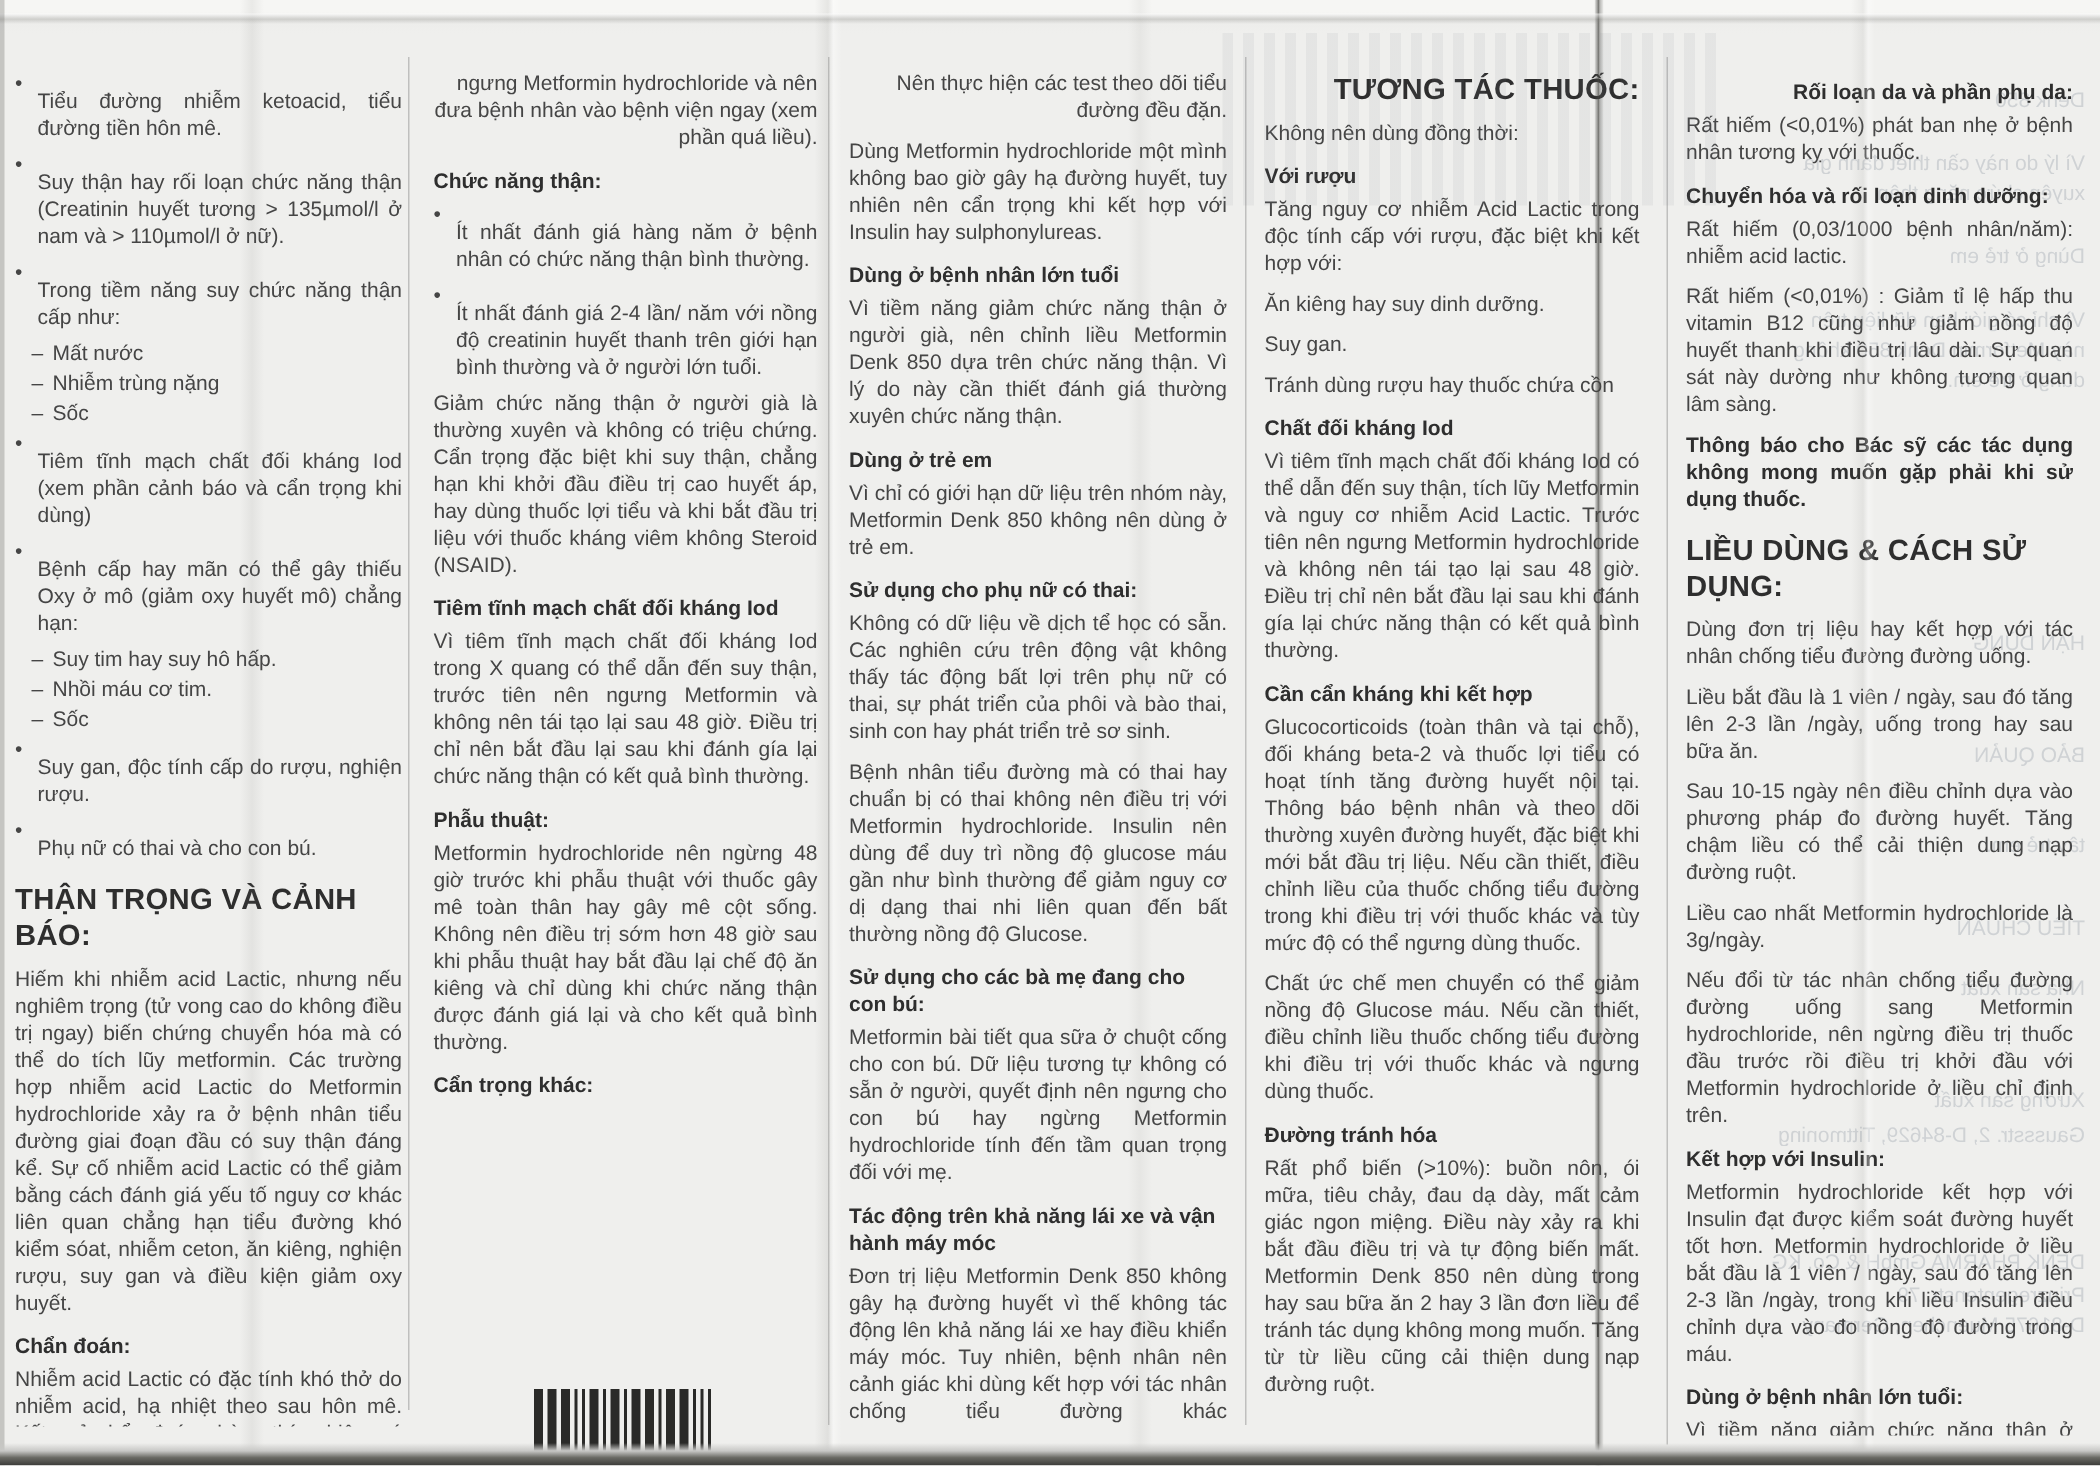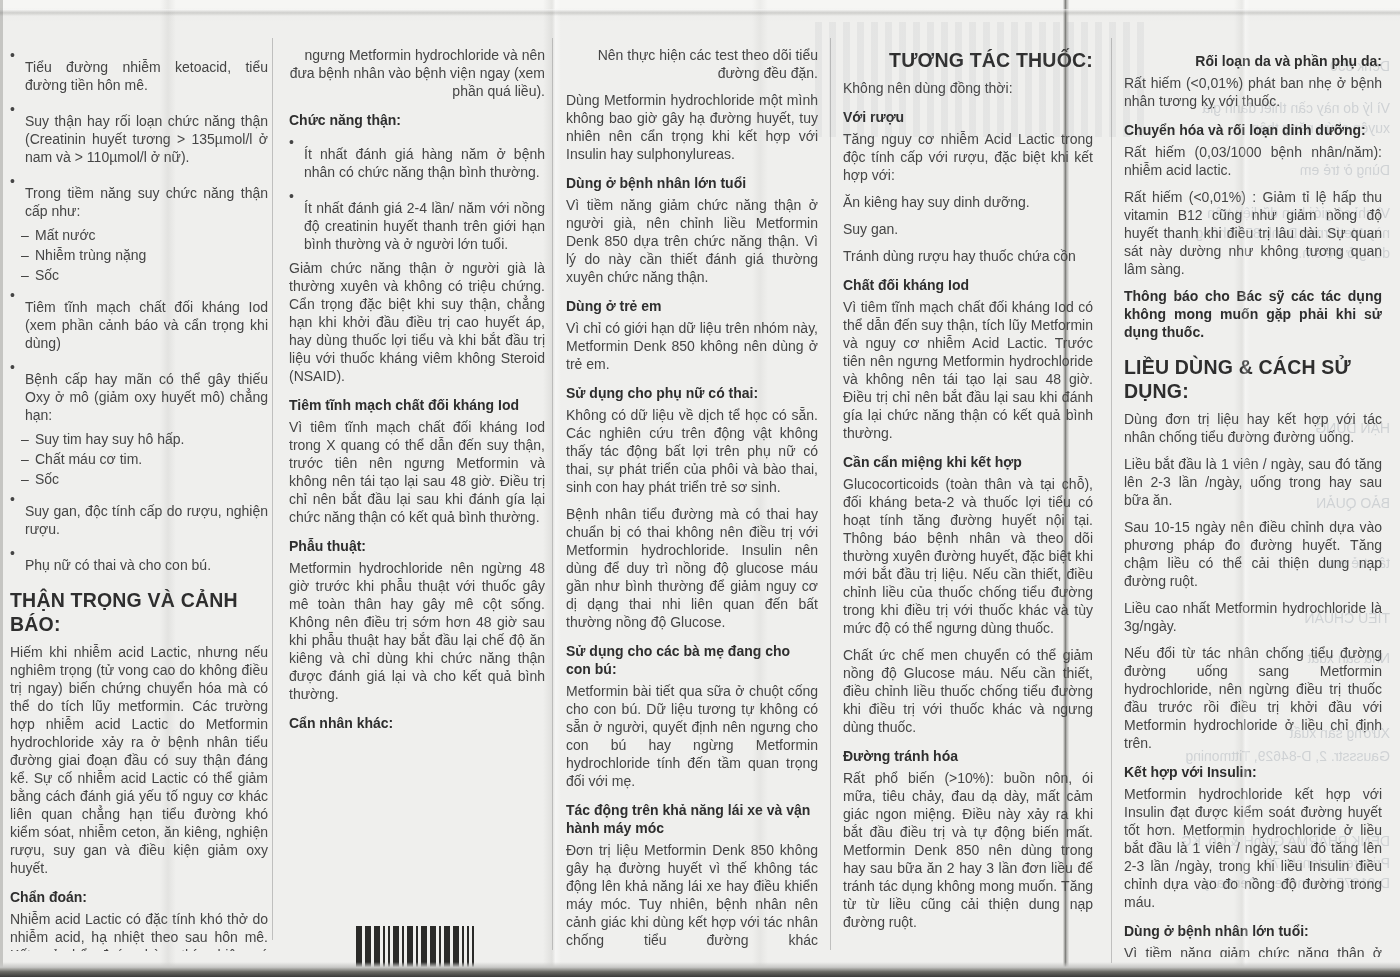--- a/index.html
+++ b/index.html
@@ -134,21 +134,21 @@
         <div class="blk b-bullet">
           <span class="marker">•</span>
           <span class="txt">Bệnh cấp hay mãn có thể gây thiếu Oxy ở mô (giảm oxy huyết mô) chẳng hạn:</span>
         </div>
         <div class="blk b-dash">
           <span class="marker">–</span>
           <span class="txt">Suy tim hay suy hô hấp.</span>
         </div>
         <div class="blk b-dash">
           <span class="marker">–</span>
-          <span class="txt">Chất máu cơ tim.</span>
+          <span class="txt">Nhồi máu cơ tim.</span>
         </div>
         <div class="blk b-dash">
           <span class="marker">–</span>
           <span class="txt">Sốc</span>
         </div>
         <div class="blk b-bullet">
           <span class="marker">•</span>
           <span class="txt">Suy gan, độc tính cấp do rượu, nghiện rượu.</span>
         </div>
         <div class="blk b-bullet">
@@ -169,21 +169,21 @@
         </div>
         <div class="blk b-bullet">
           <span class="marker">•</span>
           <span class="txt">Ít nhất đánh giá 2-4 lần/ năm với nồng độ creatinin huyết thanh trên giới hạn bình thường và ở người lớn tuổi.</span>
         </div>
         <div class="blk b-para">Giảm chức năng thận ở người già là thường xuyên và không có triệu chứng. Cẩn trọng đặc biệt khi suy thận, chẳng hạn khi khởi đầu điều trị cao huyết áp, hay dùng thuốc lợi tiểu và khi bắt đầu trị liệu với thuốc kháng viêm không Steroid (NSAID).</div>
         <div class="blk b-h2">Tiêm tĩnh mạch chất đối kháng Iod</div>
         <div class="blk b-para">Vì tiêm tĩnh mạch chất đối kháng Iod trong X quang có thể dẫn đến suy thận, trước tiên nên ngưng Metformin và không nên tái tạo lại sau 48 giờ. Điều trị chỉ nên bắt đầu lại sau khi đánh gía lại chức năng thận có kết quả bình thường.</div>
         <div class="blk b-h2">Phẫu thuật:</div>
         <div class="blk b-para">Metformin hydrochloride nên ngừng 48 giờ trước khi phẫu thuật với thuốc gây mê toàn thân hay gây mê cột sống. Không nên điều trị sớm hơn 48 giờ sau khi phẫu thuật hay bắt đầu lại chế độ ăn kiêng và chỉ dùng khi chức năng thận được đánh giá lại và cho kết quả bình thường.</div>
-        <div class="blk b-h2">Cẩn nhân khác:</div>
+        <div class="blk b-h2">Cẩn trọng khác:</div>
       </div>
     <div class="col col-3">
         <div class="blk b-para">Nên thực hiện các test theo dõi tiểu đường đều đặn.</div>
         <div class="blk b-para">Dùng Metformin hydrochloride một mình không bao giờ gây hạ đường huyết, tuy nhiên nên cẩn trọng khi kết hợp với Insulin hay sulphonylureas.</div>
         <div class="blk b-h2">Dùng ở bệnh nhân lớn tuổi</div>
         <div class="blk b-para">Vì tiềm năng giảm chức năng thận ở người già, nên chỉnh liều Metformin Denk 850 dựa trên chức năng thận. Vì lý do này cần thiết đánh giá thường xuyên chức năng thận.</div>
         <div class="blk b-h2">Dùng ở trẻ em</div>
         <div class="blk b-para">Vì chỉ có giới hạn dữ liệu trên nhóm này, Metformin Denk 850 không nên dùng ở trẻ em.</div>
         <div class="blk b-h2">Sử dụng cho phụ nữ có thai:</div>
         <div class="blk b-para">Không có dữ liệu về dịch tể học có sẵn. Các nghiên cứu trên động vật không thấy tác động bất lợi trên phụ nữ có thai, sự phát triển của phôi và bào thai, sinh con hay phát triển trẻ sơ sinh.</div>
@@ -196,21 +196,21 @@
     <div class="col col-4">
         <div class="blk b-h1">TƯƠNG TÁC THUỐC:</div>
         <div class="blk b-para">Không nên dùng đồng thời:</div>
         <div class="blk b-h2">Với rượu</div>
         <div class="blk b-para">Tăng nguy cơ nhiễm Acid Lactic trong độc tính cấp với rượu, đặc biệt khi kết hợp với:</div>
         <div class="blk b-para">Ăn kiêng hay suy dinh dưỡng.</div>
         <div class="blk b-para">Suy gan.</div>
         <div class="blk b-para">Tránh dùng rượu hay thuốc chứa cồn</div>
         <div class="blk b-h2">Chất đối kháng Iod</div>
         <div class="blk b-para">Vì tiêm tĩnh mạch chất đối kháng Iod có thể dẫn đến suy thận, tích lũy Metformin và nguy cơ nhiễm Acid Lactic. Trước tiên nên ngưng Metformin hydrochloride và không nên tái tạo lại sau 48 giờ. Điều trị chỉ nên bắt đầu lại sau khi đánh gía lại chức năng thận có kết quả bình thường.</div>
-        <div class="blk b-h2">Cần cẩn miệng khi kết hợp</div>
+        <div class="blk b-h2">Cần cẩn kháng khi kết hợp</div>
         <div class="blk b-para">Glucocorticoids (toàn thân và tại chỗ), đối kháng beta-2 và thuốc lợi tiểu có hoạt tính tăng đường huyết nội tại. Thông báo bệnh nhân và theo dõi thường xuyên đường huyết, đặc biệt khi mới bắt đầu trị liệu. Nếu cần thiết, điều chỉnh liều của thuốc chống tiểu đường trong khi điều trị với thuốc khác và tùy mức độ có thể ngưng dùng thuốc.</div>
         <div class="blk b-para">Chất ức chế men chuyển có thể giảm nồng độ Glucose máu. Nếu cần thiết, điều chỉnh liều thuốc chống tiểu đường khi điều trị với thuốc khác và ngưng dùng thuốc.</div>
         <div class="blk b-h2">Đường tránh hóa</div>
         <div class="blk b-para">Rất phổ biến (&gt;10%): buồn nôn, ói mữa, tiêu chảy, đau dạ dày, mất cảm giác ngon miệng. Điều này xảy ra khi bắt đầu điều trị và tự động biến mất. Metformin Denk 850 nên dùng trong hay sau bữa ăn 2 hay 3 lần đơn liều để tránh tác dụng không mong muốn. Tăng từ từ liều cũng cải thiện dung nạp đường ruột.</div>
       </div>
     <div class="col col-5">
         <div class="blk b-h2">Rối loạn da và phần phụ da:</div>
         <div class="blk b-para">Rất hiếm (&lt;0,01%) phát ban nhẹ ở bệnh nhân tương kỵ với thuốc.</div>
         <div class="blk b-h2">Chuyển hóa và rối loạn dinh dưỡng:</div>
         <div class="blk b-para">Rất hiếm (0,03/1000 bệnh nhân/năm): nhiễm acid lactic.</div>

